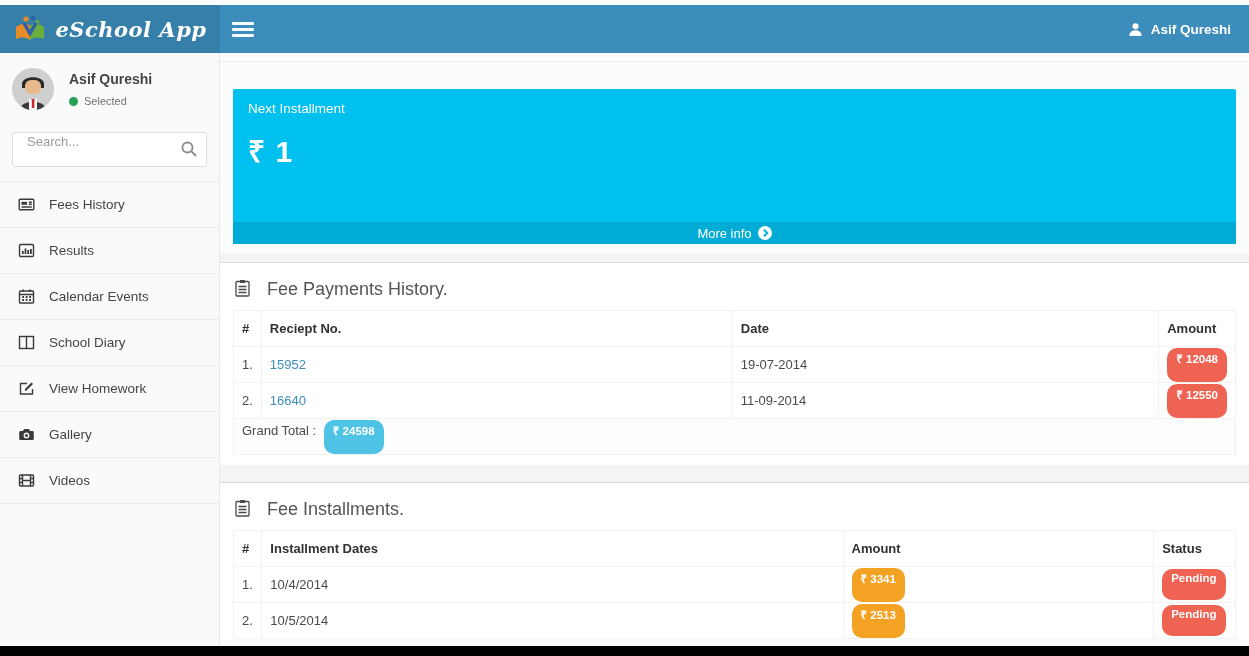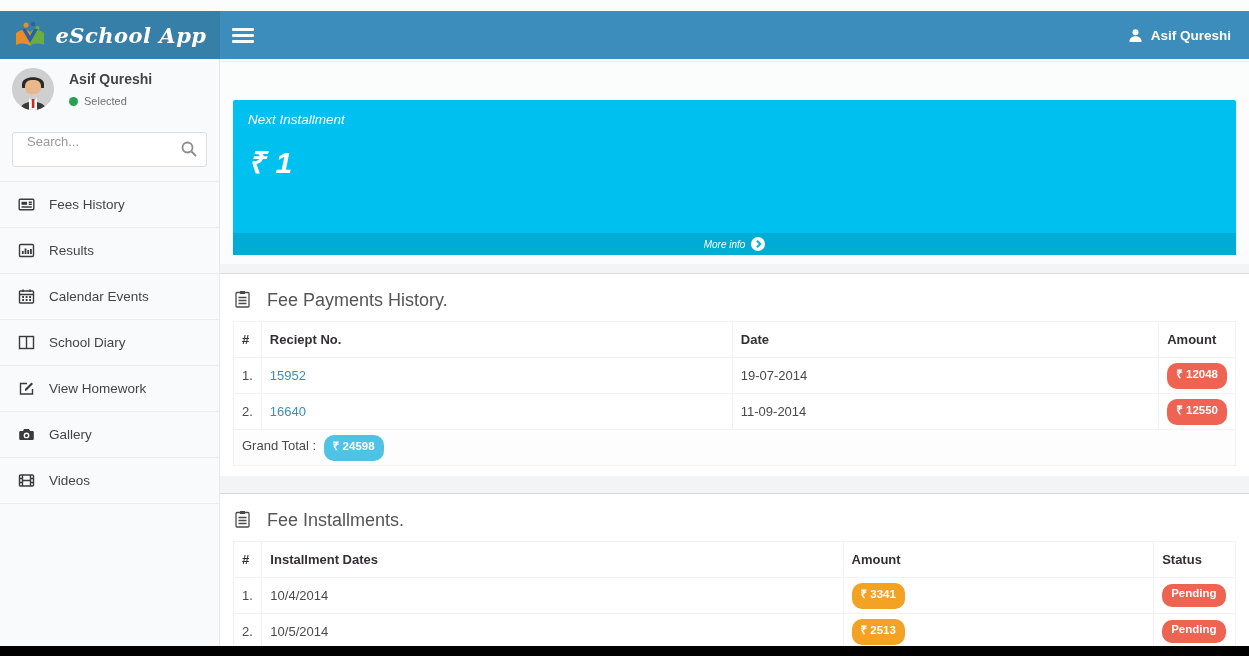--- a/index.html
+++ b/index.html
@@ -1,21 +1,21 @@
 <!DOCTYPE html>
 <html><head>
 <meta charset="utf-8">
 <style>
   * { margin:0; padding:0; box-sizing:border-box; }
   html,body { width:1249px; height:656px; overflow:hidden; }
   body { font-family:"Liberation Sans", sans-serif; background:#fbfcfc; }
   .app { position:relative; width:1249px; height:656px; background:#fbfcfc; overflow:hidden; }
 
   
-  .topbar { position:absolute; top:11px; left:0; width:100%; height:48px; display:flex; z-index:5; }
+  .topbar { position:absolute; top:5px; left:0; width:100%; height:48px; display:flex; z-index:5; }
   .brand { width:220px; height:48px; background:#367fa9; display:flex; align-items:center; justify-content:center; gap:8px; }
   .brand-text { color:#fff; font-size:21px; font-style:italic; font-weight:bold; font-family:"DejaVu Serif", serif; letter-spacing:0.5px; }
   .navbar { flex:1; height:48px; background:#3c8dbc; display:flex; align-items:center; justify-content:space-between; }
   .hamburger { width:45px; height:48px; display:flex; flex-direction:column; align-items:center; justify-content:center; gap:3px; cursor:pointer; }
   .hamburger span { display:block; width:22px; height:3px; background:#f6fbfd; border-radius:1px; }
   .nav-user { display:flex; align-items:center; gap:8px; padding:0 18px; height:48px; cursor:pointer; color:#fff; font-size:13.5px; font-weight:bold; }
 
   
   .sidebar { position:absolute; top:48px; left:0; width:220px; height:598px; background:#f9fafc; border-right:1px solid #e6e8ea; }
   .user-panel { padding:20px 12px 10px 12px; display:flex; align-items:center; gap:15px; }
@@ -29,47 +29,47 @@
   .search-btn { position:absolute; right:9px; top:8px; width:18px; height:18px; color:#8c8c8c; cursor:pointer; }
   .menu { list-style:none; border-top:1px solid #ececee; }
   .menu li { display:flex; align-items:center; gap:14px; height:46px; padding:0 18px; border-bottom:1px solid #ececee; font-size:13.5px; color:#454545; cursor:pointer; }
   .menu li .mi { width:17px; height:17px; color:#3b3b3b; flex:0 0 17px; }
 
   
   .main { position:absolute; top:48px; left:220px; width:1029px; height:598px; background:#fbfcfc; overflow:hidden; }
   .top-strip { height:14px; background:#fdfdfd; border-bottom:1px solid #ededed; }
 
   
-  .infobox { margin:38px 13px 9px 13px; background:#00c0ef; border-radius:2px; color:#fff;font-style:italic; }
+  .infobox { margin:27px 13px 9px 13px; background:#00c0ef; border-radius:2px; color:#fff; }
   .infobox-body { padding:12px 15px 10px 15px; height:133px; }
   .infobox-title { font-size:13.5px; margin-bottom:14px; }
   .infobox-amount { font-size:30px; font-weight:bold; margin-bottom:16px; letter-spacing:1px; }
   .infobox-due { font-size:14px; }
-  .infobox-footer { height:22px; background:#00abd5; display:flex; align-items:center; justify-content:center; gap:6px; font-size:10px; color:#fff; cursor:pointer; }
+  .infobox-footer { height:22px; background:#00abd5; display:flex; align-items:center; justify-content:center; gap:6px; font-size:13px; color:#fff; cursor:pointer; }
   .arrow-circle { width:14px; height:14px; display:inline-block; }
 
   .divider { height:10px; background:#f3f4f5; border-bottom:1px solid #dcdcdc; }
   .divider2 { height:18px; background:#f3f4f5; border-bottom:1px solid #d8d8d8; }
 
   .section { background:#fff; padding:0 13px; }
   .section-head { display:flex; gap:17px; padding:16px 2px 10px 2px; }
   .section-icon { width:15px; height:18px; color:#4a4a4a; }
   .section-title { font-size:18px; color:#555; }
 
   table.grid { width:100%; border-collapse:collapse; border:1px solid #f0f0f0; background:#fff; }
   table.grid th, table.grid td { border:1px solid #f2f2f2; padding:0 8px; height:36px; font-size:13px; text-align:left; vertical-align:middle; }
   table.grid th { font-weight:bold; color:#332f33; }
   table.grid td { color:#4a4a4a; }
   td.rownum { color:#555; }
   a.receipt-link { color:#3c8dbc; text-decoration:none; cursor:pointer; }
   .col-num { width:26px; }
   .t1 .col-receipt { width:47%; } .t1 .col-date { width:auto; } .t1 .col-amount { width:72px; }
   .t2 .col-dates { width:58%; } .t2 .col-amount { width:31%; } .t2 .col-status { width:74px; }
 
-  .badge { display:inline-block; padding:3px 9px 8px 9px; border-radius:10px; color:#fff; font-weight:bold; font-size:11.5px; white-space:nowrap; }
+  .badge { display:inline-block; padding:3px 9px 16px 9px; border-radius:10px; color:#fff; font-weight:bold; font-size:11.5px; white-space:nowrap; }
   .badge-red { background:#ee6352; }
   .badge-orange { background:#f3a224; }
   .badge-aqua { background:#4fc3e6; }
 
   .grand-row td { text-align:center; background:#fdfdfd; font-size:13.5px; color:#555; height:36px; }
   .grand-row .badge { margin-left:4px; }
 
   .section-pad-bottom { height:10px; background:#fff; }
 
   

